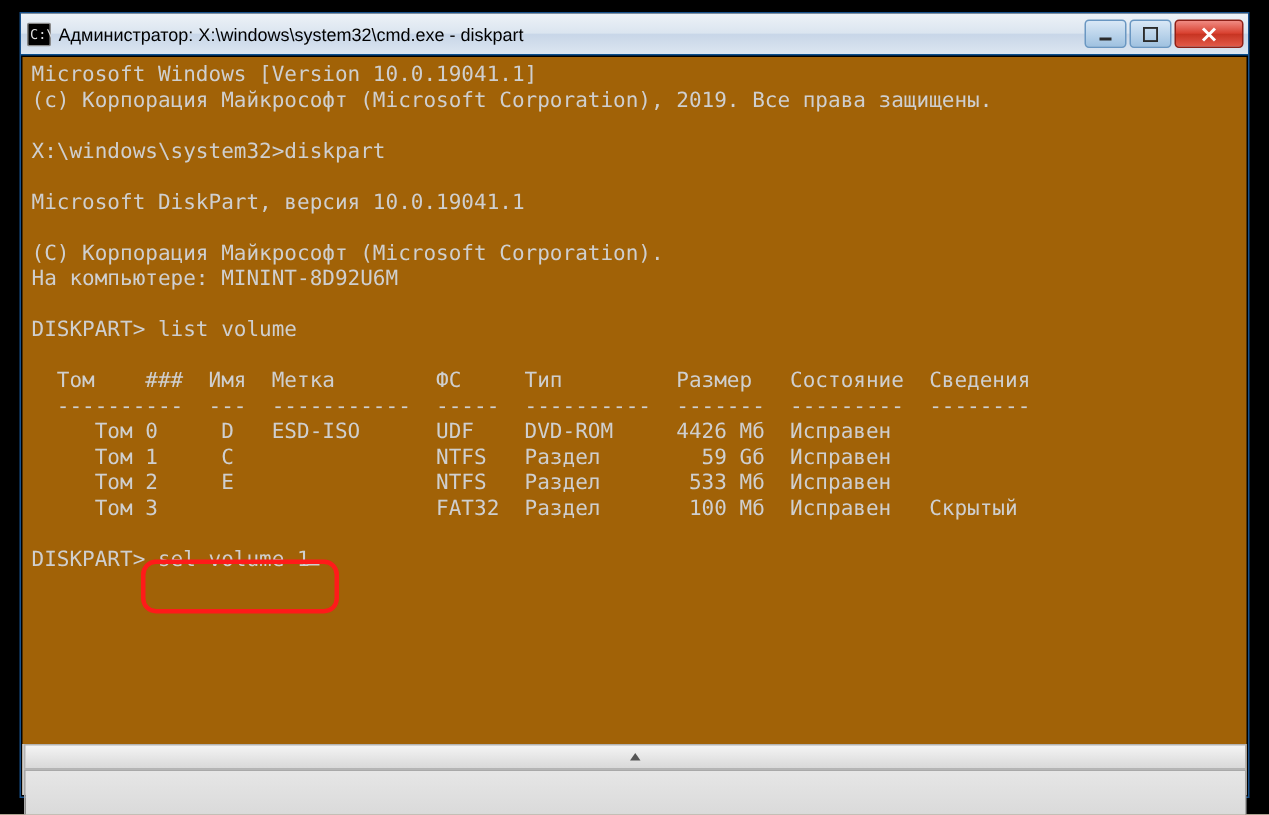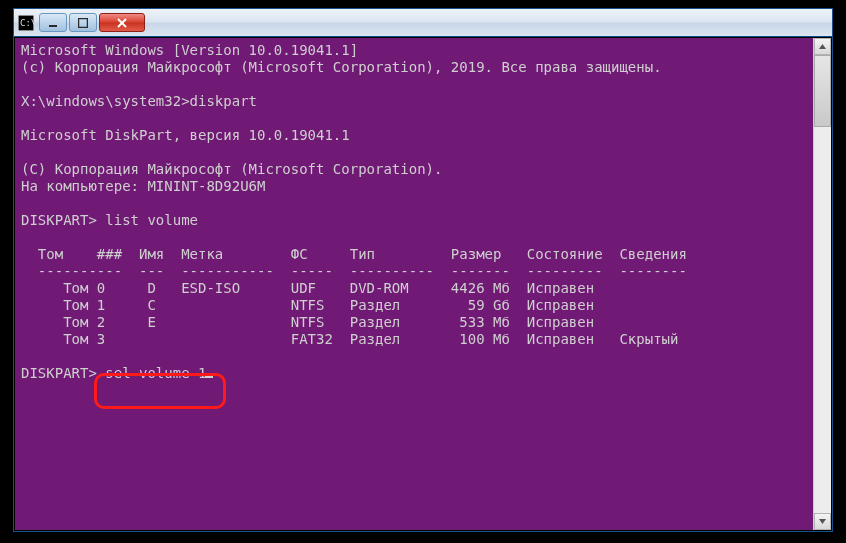--- a/index.html
+++ b/index.html
@@ -75,23 +75,23 @@
     background: linear-gradient(to bottom, #f08b83, #d94130 48%, #c73422 52%, #e25a49);
     border: 1px solid #8e2017;
     width: 46px;
   }
   .client {
     position: absolute;
     top: 29px;
     left: 1px;
     right: 1px;
     bottom: 1px;
-    background: #701a75;
-    display: flex;
-    flex-direction: row;
+    background: #a16207;
+    display: flex;
+    flex-direction: column;
   }
   .term {
     flex: 1 1 auto;
     padding: 4px 0 0 6px;
     font-family: "Consolas", "Lucida Console", monospace;
     font-size: 14px;
     line-height: 17px;
     color: #cfcfcf;
     white-space: pre;
     position: relative;
@@ -145,20 +145,21 @@
 <div class="outer">
   <div class="window">
 
     <div class="titlebar">
       <span class="sysicon">
         <svg viewBox="0 0 16 16" width="16" height="16">
           <rect x="0.5" y="0.5" width="15" height="15" rx="1" fill="#000" stroke="#888"></rect>
           <text x="2" y="11" font-family="Consolas,monospace" font-size="9" fill="#ddd">C:\</text>
         </svg>
       </span>
+      <span class="title">Администратор: X:\windows\system32\cmd.exe - diskpart</span>
       <div class="btns">
         <div class="wbtn min">
           <svg width="10" height="10">
               <rect x="1" y="7" width="8" height="2" fill="#2b2b2b"></rect>
             </svg>
         </div>
         <div class="wbtn max">
           <svg width="10" height="10">
               <rect x="0.5" y="0.5" width="9" height="9" fill="none" stroke="#2b2b2b" stroke-width="1.5"></rect>
             </svg>

